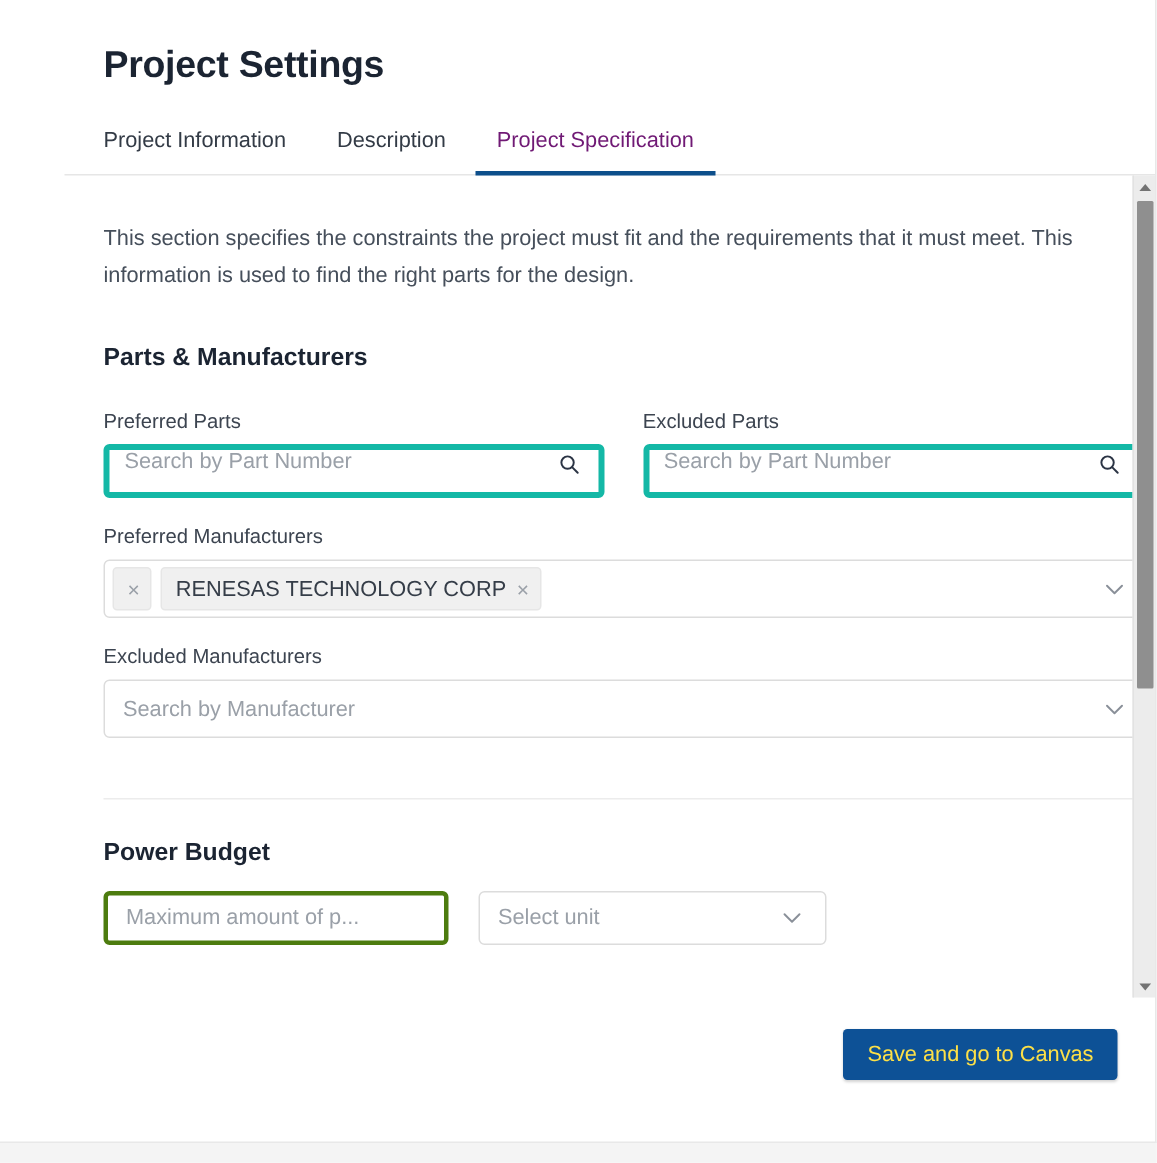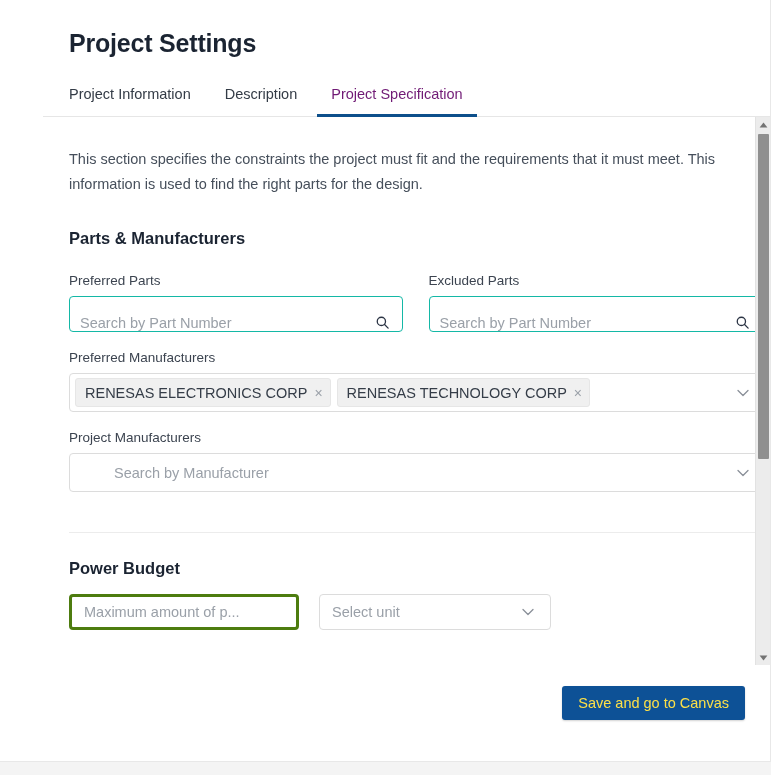--- a/index.html
+++ b/index.html
@@ -106,25 +106,25 @@
 
   .row2 {
     display: flex;
     gap: 26px;
   }
   .col { flex: 1; min-width: 0; margin-top: 11px; }
 
   .input-box {
     position: relative;
     height: 36px;
-    border: 1px solid #14b8a6;
+    border: 4px solid #14b8a6;
     border-radius: 4px;
     background: #fff;
     display: flex;
-    align-items: flex-end;
+    align-items: flex-start;
     padding: 0 10px;
   }
   .input-box .ph {
     font-size: 14.5px;
     color: #9aa0a8;
     flex: 1;
     overflow: hidden;
     white-space: nowrap;
   }
   .icon-btn {
@@ -306,40 +306,39 @@
               </svg>
             </span>
           </div>
         </div>
       </div>
 
       <div class="field-block">
         <label class="field-label">Preferred Manufacturers</label>
         <div class="tag-select">
           <span class="tag">
-            <span class="tag-label">RENESAS ELECTRONICS CORP</span>
             <span class="tag-x">×</span>
           </span>
           <span class="tag">
             <span class="tag-label">RENESAS TECHNOLOGY CORP</span>
             <span class="tag-x">×</span>
           </span>
           <span class="tag-spacer"></span>
           <span class="chevron">
             <svg width="12" height="8" viewBox="0 0 12 8" fill="none" stroke="#8a9099" stroke-width="1.3">
               <polyline points="1,1.5 6,6.5 11,1.5" stroke-linecap="round" stroke-linejoin="round"></polyline>
             </svg>
           </span>
         </div>
       </div>
 
       <div class="field-block">
-        <label class="field-label">Project Manufacturers</label>
+        <label class="field-label">Excluded Manufacturers</label>
         <div class="tag-select">
-          <span class="ph" style="font-size:14.5px;color:#9aa0a8;flex:1;padding-left:7px;margin-left:32px;">Search by Manufacturer</span>
+          <span class="ph" style="font-size:14.5px;color:#9aa0a8;flex:1;padding-left:7px;">Search by Manufacturer</span>
           <span class="chevron">
             <svg width="12" height="8" viewBox="0 0 12 8" fill="none" stroke="#8a9099" stroke-width="1.3">
               <polyline points="1,1.5 6,6.5 11,1.5" stroke-linecap="round" stroke-linejoin="round"></polyline>
             </svg>
           </span>
         </div>
       </div>
 
       <div class="divider"></div>
 

